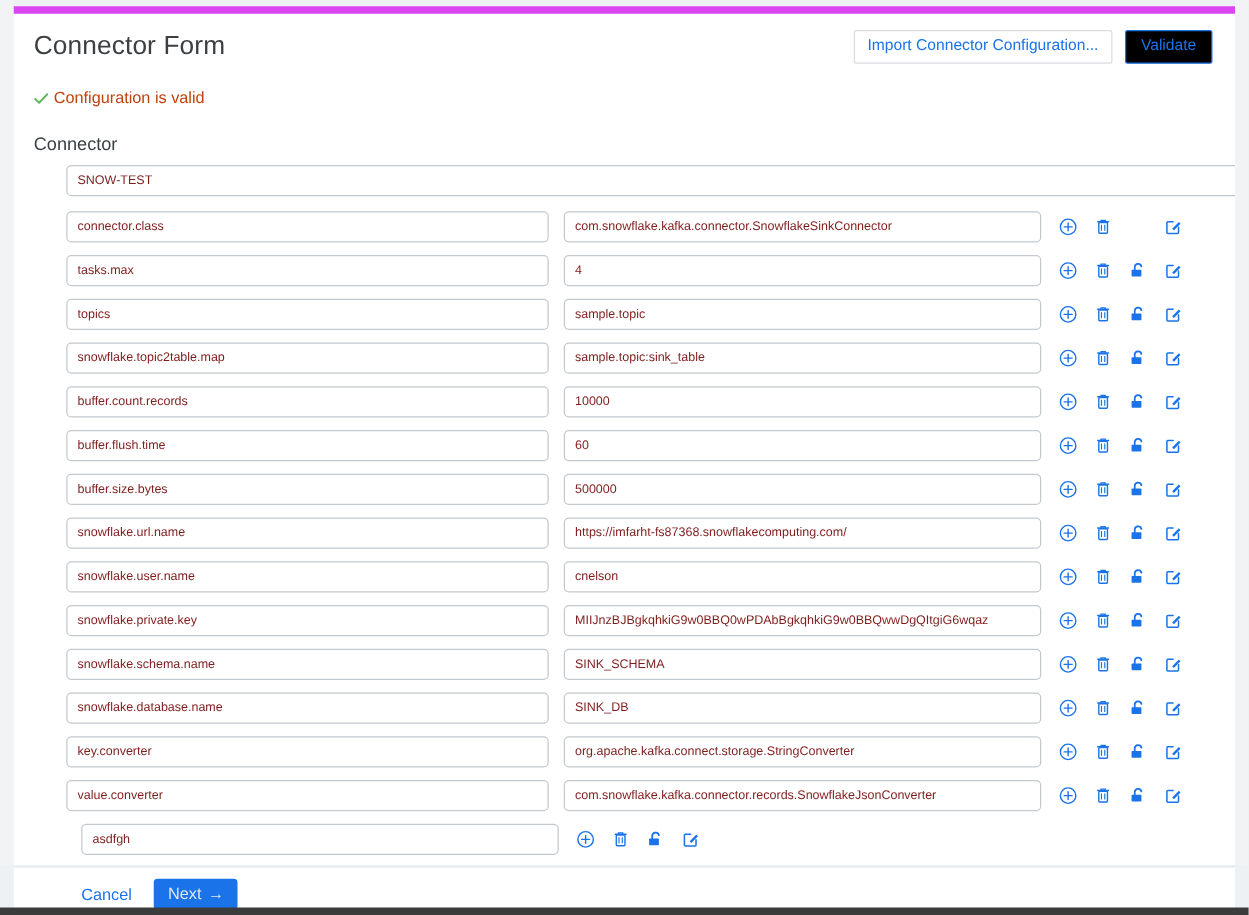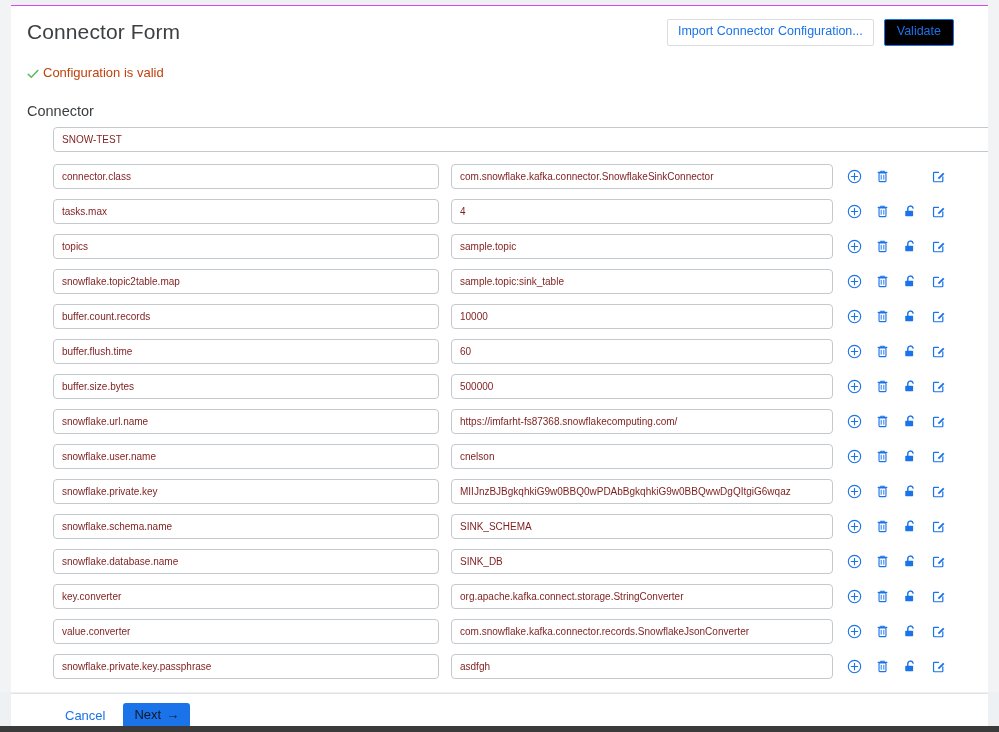--- a/index.html
+++ b/index.html
@@ -18,40 +18,40 @@
     height: 732px;
     background: #eef1f3;
   }
   .card {
     position: absolute;
     left: 11px;
     top: 5px;
     width: 977px;
     height: 687px;
     background: #ffffff;
-    border-top: 1px solid #d946ef;
+    border-top: 6px solid #d946ef;
     overflow: hidden;
   }
   
   .hdr {
     position: relative;
     height: 58px;
   }
   .title {
     position: absolute;
     left: 16px;
     top: 14px;
     font-size: 21px;
     color: #3c4043;
     font-weight: 400;
     letter-spacing: .1px;
   }
   .hdr-actions {
     position: absolute;
-    right: 34px;
+    right: 18px;
     top: 13px;
     display: flex;
     gap: 10px;
     align-items: center;
   }
   .btn-outline-gray {
     border: 1px solid #dadce0;
     background: #fff;
     color: #1a73e8;
     font-size: 12.5px;
@@ -178,21 +178,21 @@
     background: transparent;
     color: #1a73e8;
     font-size: 13px;
     font-family: "Liberation Sans", sans-serif;
     cursor: pointer;
     padding: 4px 6px;
   }
   .btn-primary {
     border: none;
     background: #1a73e8;
-    color: #0f172a;
+    color: #e5e5e5;
     font-size: 13px;
     font-family: "Liberation Sans", sans-serif;
     border-radius: 3px;
     padding: 5px 11px 6px 11px;
     cursor: pointer;
     display: inline-flex;
     align-items: center;
     gap: 5px;
     line-height: 1.1;
   }
@@ -707,21 +707,20 @@
               </span>
               <span class="icon-btn">
                 <svg width="15" height="15" viewBox="0 0 16 16">
                   <path d="M12.6 8.3 V12.8 a0.8 0.8 0 0 1 -0.8 0.8 H3.5 a0.8 0.8 0 0 1 -0.8 -0.8 V4.5 a0.8 0.8 0 0 1 0.8 -0.8 H8" fill="none" stroke="currentColor" stroke-width="1.3" stroke-linecap="round"></path>
                   <path d="M7.2 9.6 L12.9 3.9 L14.3 5.3 L8.6 11 Z" fill="currentColor"></path>
                 </svg>
               </span>
             </div>
           </div>
           <div class="prop-row">
-            <div class="cell-key"><input type="text" class="inp" value="snowflake.private.key.passphrase" style=""></div>
             <div class="cell-gap"></div>
             <div class="cell-val"><input type="text" class="inp" value="asdfgh" style=""></div>
             <div class="cell-actions">
               <span class="icon-btn">
                 <svg width="15" height="15" viewBox="0 0 16 16">
                   <circle cx="8" cy="8" r="6.6" fill="none" stroke="currentColor" stroke-width="1.2"></circle>
                   <path d="M8 4.6 V11.4 M4.6 8 H11.4" stroke="currentColor" stroke-width="1.2" stroke-linecap="round"></path>
                 </svg>
               </span>
               <span class="icon-btn">

